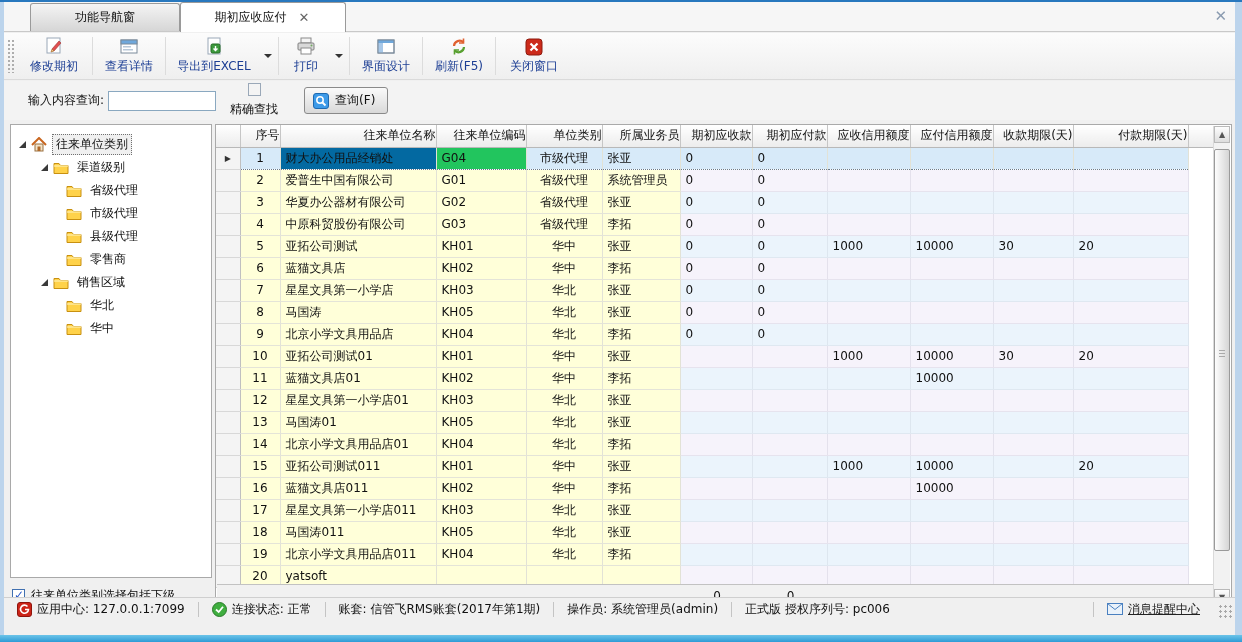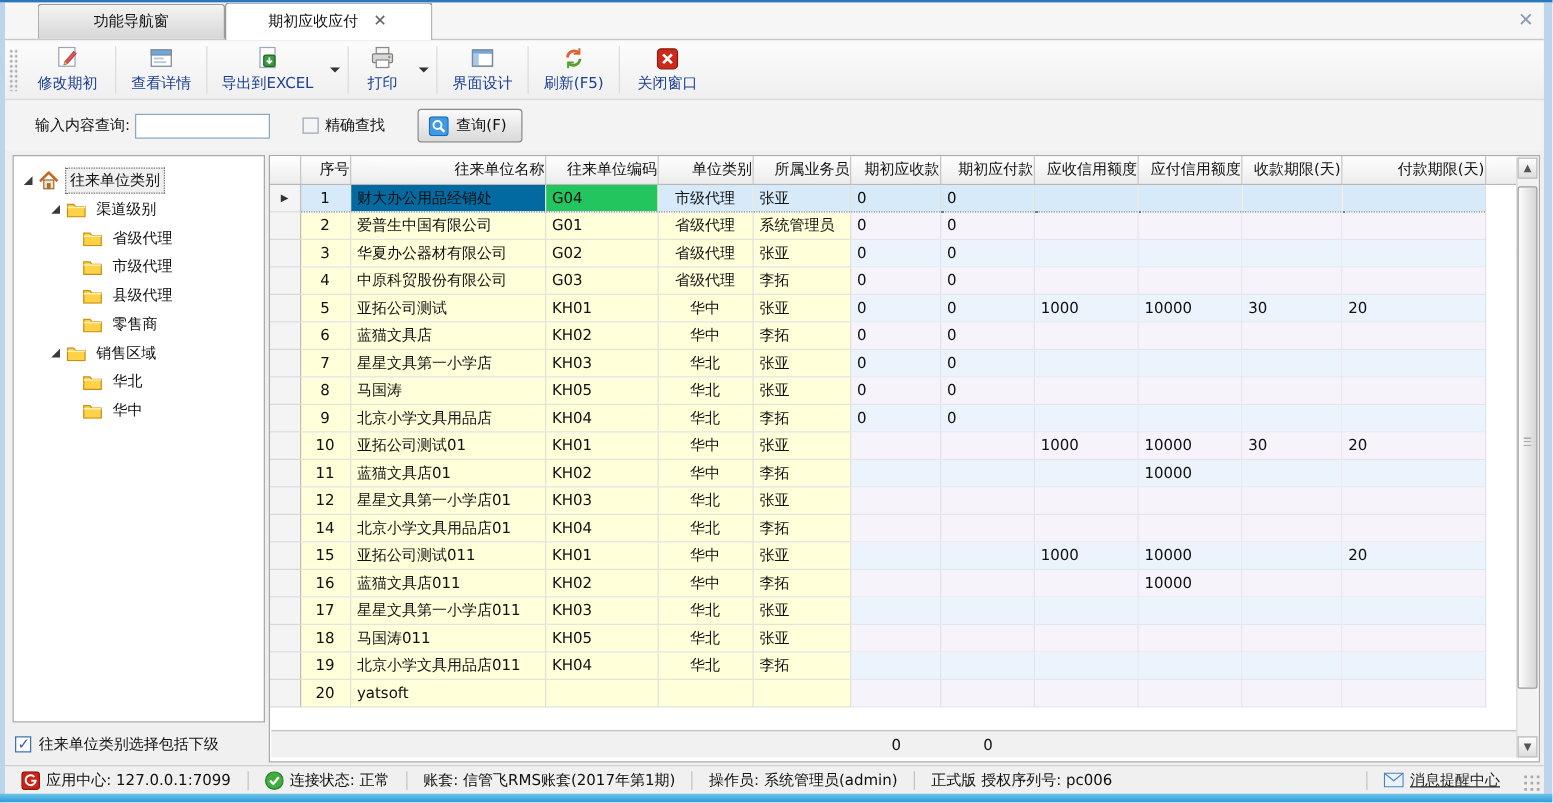--- a/index.html
+++ b/index.html
@@ -39,21 +39,21 @@
   
   .searchrow { position:absolute; left:4px; right:7px; top:79px; height:39px; background:#F3F3F3;
                display:flex; align-items:center; }
   .search-label { margin-left:24px; }
   .search-input { margin-left:4px; width:108px; height:20px; border:1px solid #8AA8C0;
                   background:#fff; padding:0 3px; font:inherit; }
   .cb { width:13px; height:13px; border:1px solid #9AA8B8; background:#F4F4F4; display:inline-block; }
   .cb.checked { border-color:#4070B0; background:#fff; position:relative; }
   .cb.checked::after { content:"✓"; position:absolute; left:1px; top:-2px; color:#2B5BC8;
                        font-size:12px; font-weight:bold; }
-  .exact-wrap { display:flex; align-items:center; gap:5px; margin-left:26px; }
+  .exact-wrap { display:flex; align-items:center; gap:5px; margin-left:14px;flex-direction:column; }
   .query-btn { margin-left:26px; height:27px; padding:0 12px 0 8px; display:flex; align-items:center;
                gap:6px; border:1px solid #8A8A8A; border-radius:3px;
                background:linear-gradient(#FAFAFA,#D9D9D9); }
 
   
   .main { position:absolute; left:4px; right:7px; top:118px; bottom:30px; background:#F0F0F0; }
   .tree-panel { position:absolute; left:6px; top:4px; width:202px; bottom:34px;
                 background:#fff; border:1px solid #A9A9A9; overflow:hidden; padding-top:8px; }
   .tnode { height:23px; display:flex; align-items:center; gap:5px; }
   .expander { width:0; height:0; border-left:7px solid transparent; border-bottom:7px solid #3A3A3A; }
@@ -94,21 +94,21 @@
   .varrow { position:absolute; left:0; width:16px; height:17px; border:1px solid #B9B9B9;
             background:linear-gradient(#FDFDFD,#DDDDDD); color:#555; font-size:8px;
             display:flex; align-items:center; justify-content:center; }
   .varrow.up { top:0; } .varrow.down { bottom:0; }
   .vthumb { position:absolute; left:0; width:16px; top:23px; height:402px; border:1px solid #9A9A9A;
             border-radius:2px; background:linear-gradient(90deg,#FDFDFD,#D5D5D5); }
   .vthumb::after { content:""; position:absolute; left:4px; right:4px; top:200px; height:8px;
             background:repeating-linear-gradient(#AAA 0 1px,transparent 1px 3px); }
 
   
-  .statusbar { position:absolute; left:4px; right:7px; bottom:7px; height:23px; background:#F0F0F0;
+  .statusbar { position:absolute; left:4px; right:7px; bottom:22px; height:23px; background:#F0F0F0;
                border-top:1px solid #CFCFCF; display:flex; align-items:center; }
   .sitem { display:flex; align-items:center; gap:5px; padding:0 13px; height:15px; }
   .sitem + .sitem { border-left:1px solid #C4C4C4; }
   .msg-link { text-decoration:underline; color:#222; }
   .resize-grip { width:14px; height:14px; margin:6px 2px 0 6px;
           background-image:radial-gradient(circle,#A8A8A8 1px,transparent 1.2px);
           background-size:5px 5px; background-position:bottom right; }
   .bottomstrip { position:absolute; left:0; right:0; bottom:0; height:7px;
                  background:linear-gradient(#6CC4E8,#2E9BD6); }
 
@@ -519,20 +519,35 @@
               <td class="c3 ycell">华北</td>
               <td class="c4 ycell">张亚</td>
               <td class="c5 num"></td>
               <td class="c6 num"></td>
               <td class="c7 num"></td>
               <td class="c8 num"></td>
               <td class="c9 num"></td>
               <td class="c10 num"></td>
               <td class="fill"></td>
             </tr>
+            <tr class="odd">
+              <td class="ind"></td>
+              <td class="c0 ycell">13</td>
+              <td class="c1 ycell">马国涛01</td>
+              <td class="c2 ycell">KH05</td>
+              <td class="c3 ycell">华北</td>
+              <td class="c4 ycell">张亚</td>
+              <td class="c5 num"></td>
+              <td class="c6 num"></td>
+              <td class="c7 num"></td>
+              <td class="c8 num"></td>
+              <td class="c9 num"></td>
+              <td class="c10 num"></td>
+              <td class="fill"></td>
+            </tr>
             <tr class="even">
               <td class="ind"></td>
               <td class="c0 ycell">14</td>
               <td class="c1 ycell">北京小学文具用品店01</td>
               <td class="c2 ycell">KH04</td>
               <td class="c3 ycell">华北</td>
               <td class="c4 ycell">李拓</td>
               <td class="c5 num"></td>
               <td class="c6 num"></td>
               <td class="c7 num"></td>

